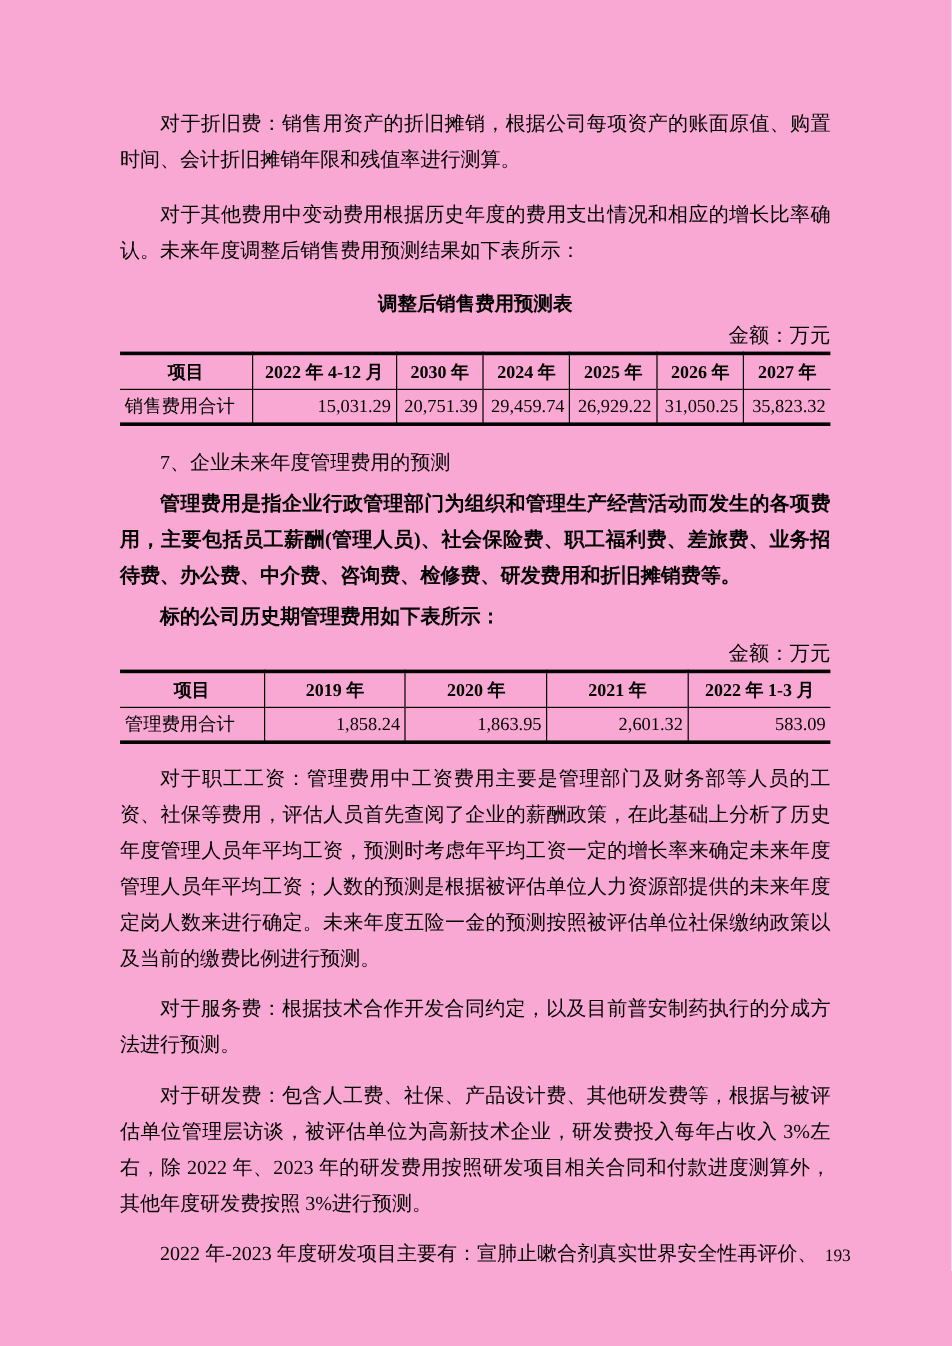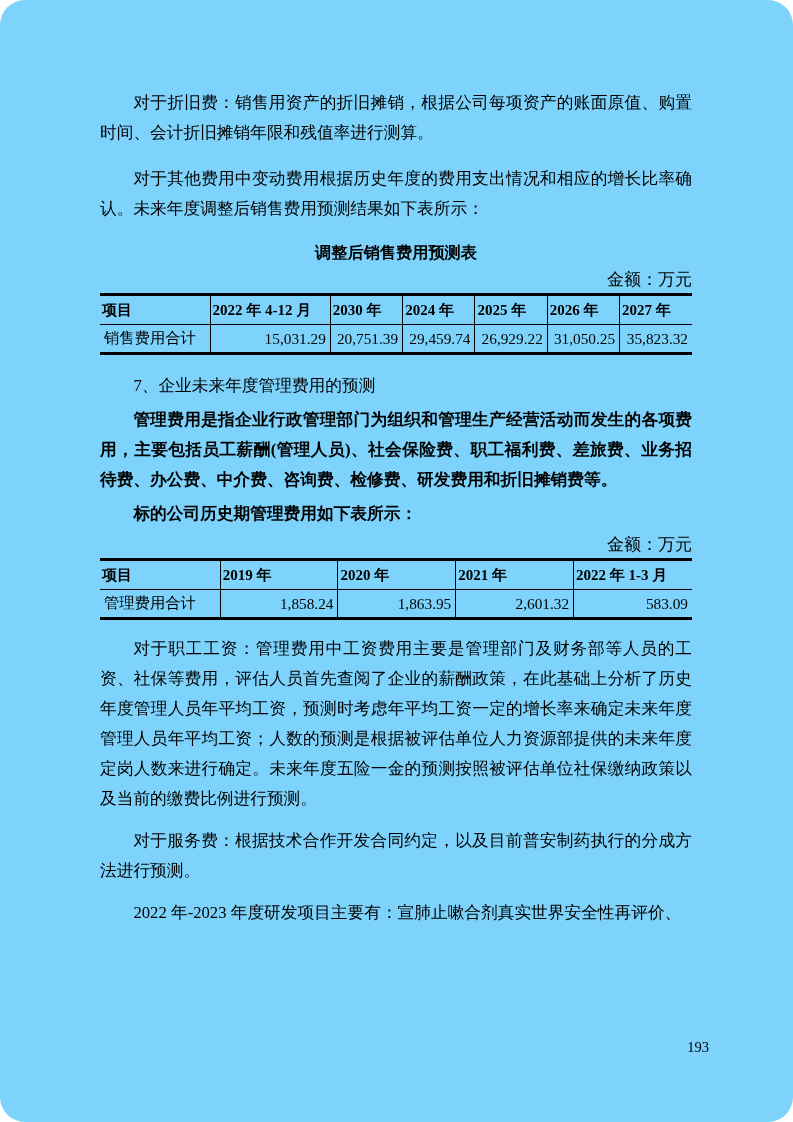--- a/index.html
+++ b/index.html
@@ -5,28 +5,27 @@
   html, body {
     margin: 0;
     padding: 0;
     background: #ffffff;
   }
   .page {
     position: relative;
     width: 793px;
     height: 1122px;
     margin: 0 auto;
-    background: #7dd3fc;
+    background: #f9a8d4;
     box-sizing: border-box;
     padding: 88px 101px 0 100px;
     font-family: "Liberation Serif", "DejaVu Serif", serif;
     color: #000000;
     font-size: 16.7px;
     overflow: hidden;
-    border-radius: 25px;
   }
   .para {
     margin: 0 0 16px 0;
     line-height: 30px;
     text-align: justify;
     text-indent: 2em;
     word-break: break-all;
   }
   .para.tight { margin-bottom: 4px; font-weight: bold; }
   .section-heading {
@@ -55,21 +54,21 @@
     table-layout: fixed;
     border-top: 3px solid #000;
     border-bottom: 3px solid #000;
     margin: 0 0 14px 0;
   }
   table.data-table thead tr {
     border-bottom: 1.5px solid #000;
   }
   table.data-table th {
     font-weight: bold;
-    text-align: left;
+    text-align: center;
     font-size: 15px;
     height: 28px;
     padding: 0 2px;
     border-left: 1.5px solid #000;
     white-space: nowrap;
     overflow: hidden;
   }
   table.data-table td {
     font-size: 15.3px;
     height: 27px;
@@ -170,18 +169,19 @@
         <td class="num-cell">2,601.32</td>
         <td class="num-cell">583.09</td>
       </tr>
     </tbody>
   </table>
 
   <p class="para" style="margin-top:10px; margin-bottom:12px">对于职工工资：管理费用中工资费用主要是管理部门及财务部等人员的工资、社保等费用，评估人员首先查阅了企业的薪酬政策，在此基础上分析了历史年度管理人员年平均工资，预测时考虑年平均工资一定的增长率来确定未来年度管理人员年平均工资；人数的预测是根据被评估单位人力资源部提供的未来年度定岗人数来进行确定。未来年度五险一金的预测按照被评估单位社保缴纳政策以及当前的缴费比例进行预测。</p>
 
   <p class="para" style="margin-bottom:12px">对于服务费：根据技术合作开发合同约定，以及目前普安制药执行的分成方法进行预测。</p>
 
+  <p class="para" style="margin-bottom:12px">对于研发费：包含人工费、社保、产品设计费、其他研发费等，根据与被评估单位管理层访谈，被评估单位为高新技术企业，研发费投入每年占收入 3%左右，除 2022 年、2023 年的研发费用按照研发项目相关合同和付款进度测算外，其他年度研发费按照 3%进行预测。</p>
 
   <p class="para">2022 年-2023 年度研发项目主要有：宣肺止嗽合剂真实世界安全性再评价、</p>
 
   <div class="page-number">193</div>
 
 </div>
 
 </body></html>

